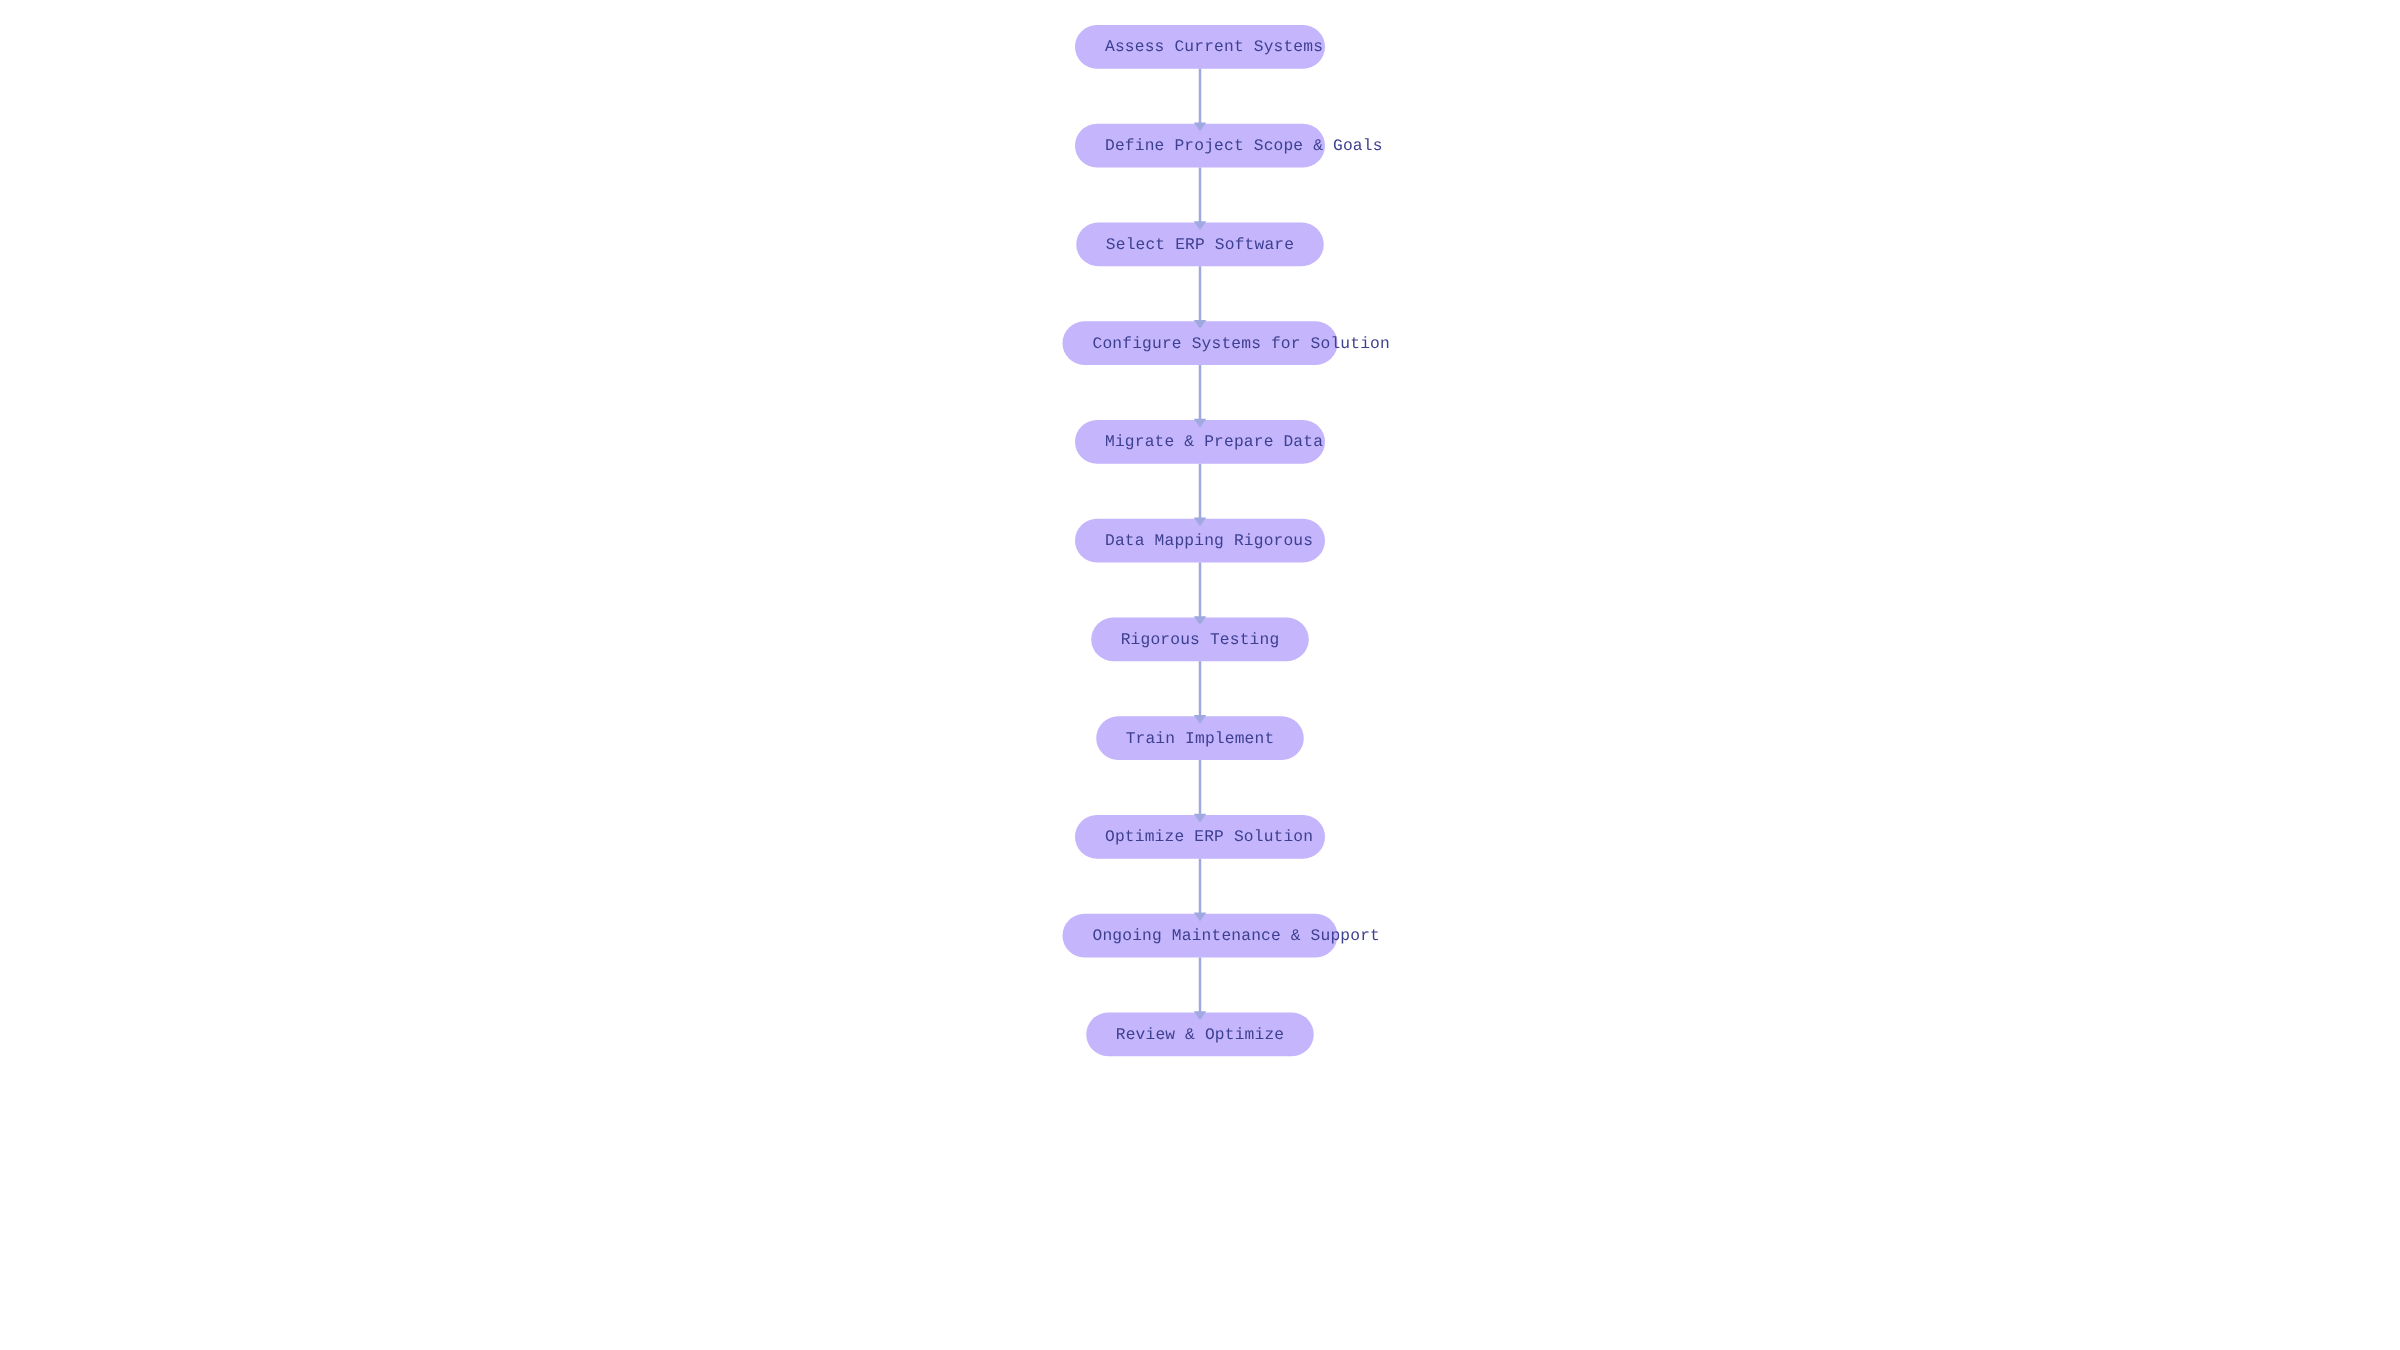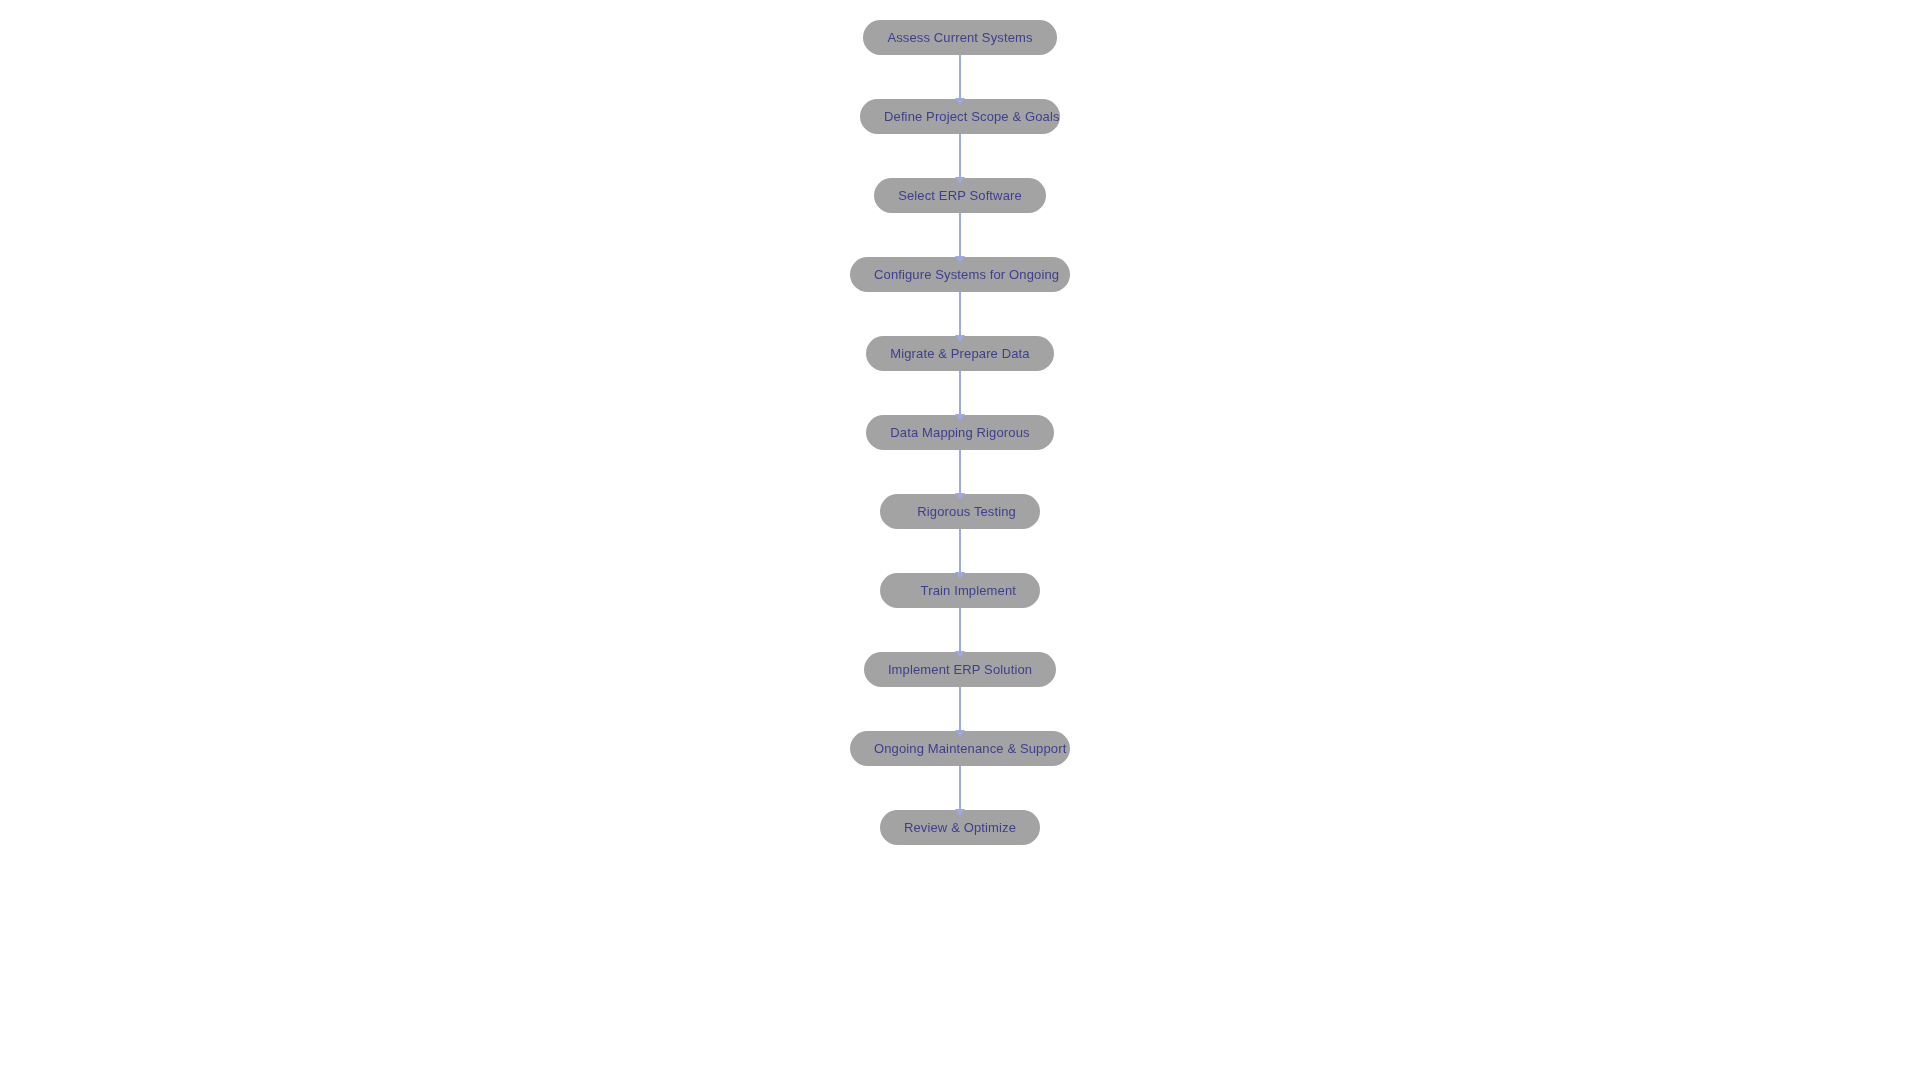--- a/index.html
+++ b/index.html
@@ -20,31 +20,32 @@
     }
 
     .flowchart-container {
       display: flex;
       flex-direction: column;
       align-items: center;
       padding: 10px 0;
     }
 
     .flow-node {
-      background-color: #a3a3a3;
+      background-color: #c4b5fd;
       border-radius: 20px;
       padding: 10px 24px;
       font-size: 13px;
       color: #3d3f8f;
       font-weight: 400;
       text-align: right;
       min-width: 160px;
       max-width: 200px;
       letter-spacing: 0.01em;
       white-space: nowrap;
+      font-family: Liberation Mono, monospace;
     }
 
     .flow-node.wide {
       min-width: 180px;
       max-width: 220px;
     }
 
     .flow-connector {
       width: 2px;
       height: 44px;
@@ -69,28 +70,28 @@
 </head>
 <body>
 
 <div class="flowchart-container">
 <div class="flow-node">Assess Current Systems</div>
     <div class="flow-connector"></div>
     <div class="flow-node">Define Project Scope &amp; Goals</div>
     <div class="flow-connector"></div>
     <div class="flow-node">Select ERP Software</div>
     <div class="flow-connector"></div>
-    <div class="flow-node wide">Configure Systems for Ongoing</div>
+    <div class="flow-node wide">Configure Systems for Solution</div>
     <div class="flow-connector"></div>
     <div class="flow-node">Migrate &amp; Prepare Data</div>
     <div class="flow-connector"></div>
     <div class="flow-node">Data Mapping Rigorous</div>
     <div class="flow-connector"></div>
     <div class="flow-node">Rigorous Testing</div>
     <div class="flow-connector"></div>
     <div class="flow-node">Train Implement</div>
     <div class="flow-connector"></div>
-    <div class="flow-node">Implement ERP Solution</div>
+    <div class="flow-node">Optimize ERP Solution</div>
     <div class="flow-connector"></div>
     <div class="flow-node wide">Ongoing Maintenance &amp; Support</div>
     <div class="flow-connector"></div>
     <div class="flow-node">Review &amp; Optimize</div>
   </div>
 
 </body></html>

